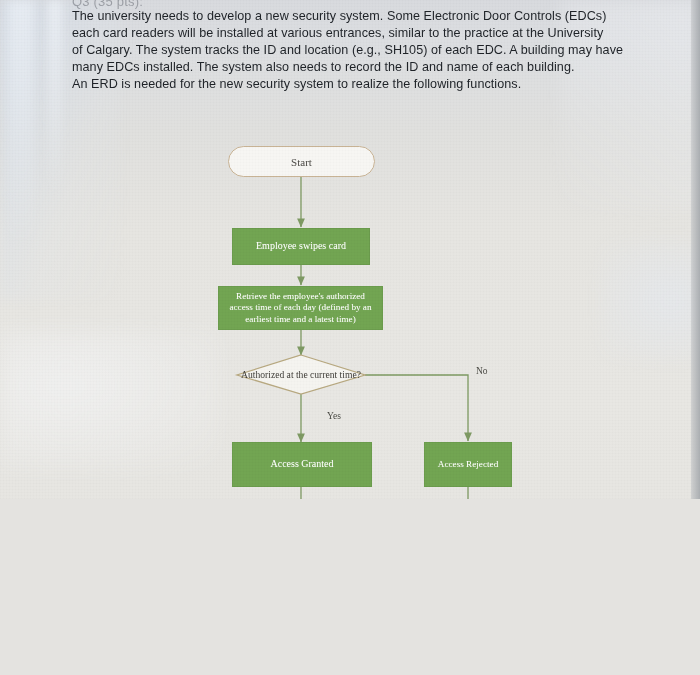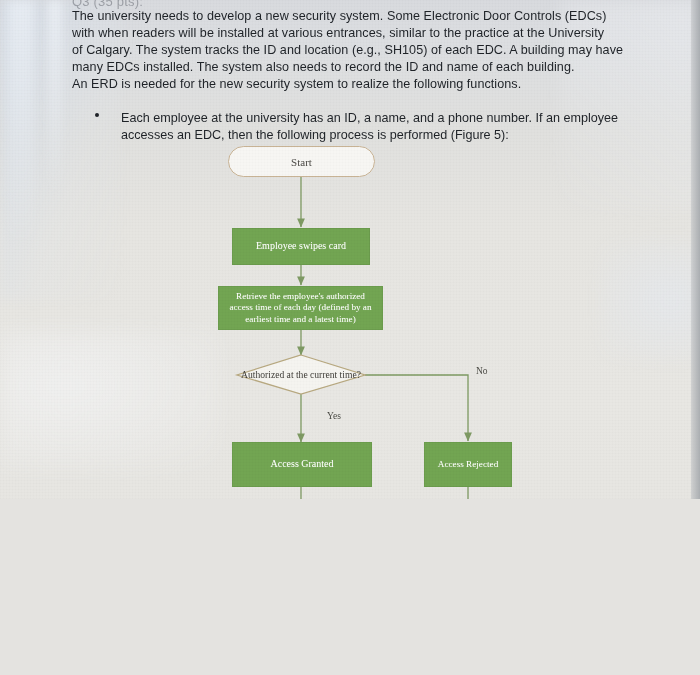--- a/index.html
+++ b/index.html
@@ -202,33 +202,26 @@
   <div class="glare glare-b"></div>
   <div class="glare glare-c"></div>
   <div class="glare glare-d"></div>
   <div class="glare glare-e"></div>
   <div class="glare glare-f"></div>
 
   <div class="cut-heading">Q3 (35 pts):</div>
 
   <div class="para">
     <div class="line">The university needs to develop a new security system. Some Electronic Door Controls (EDCs)</div>
-    <div class="line">with when readers will be installed at various entrances, similar to the practice at the University</div>
+    <div class="line">each card readers will be installed at various entrances, similar to the practice at the University</div>
     <div class="line">of Calgary. The system tracks the ID and location (e.g., SH105) of each EDC. A building may have</div>
     <div class="line">many EDCs installed. The system also needs to record the ID and name of each building.</div>
     <div class="line">An ERD is needed for the new security system to realize the following functions.</div>
   </div>
 
-  <div class="bullet-wrap">
-    <span class="bullet-dot"></span>
-    <div class="bullet-text">
-      <div class="line">Each employee at the university has an ID, a name, and a phone number. If an employee</div>
-      <div class="line">accesses an EDC, then the following process is performed (Figure 5):</div>
-    </div>
-  </div>
 
   <svg id="flow" viewBox="0 0 700 675">
     <defs>
       <marker id="ah" markerWidth="9" markerHeight="9" refX="6.6" refY="3" orient="auto">
         <path d="M0,0 L7,3 L0,6 z" fill="#7e9a63"></path>
       </marker>
     </defs>
     <g stroke="#7e9a63" stroke-width="1.3" fill="none" marker-end="url(#ah)">
 
       <line x1="301" y1="177" x2="301" y2="227"></line>

